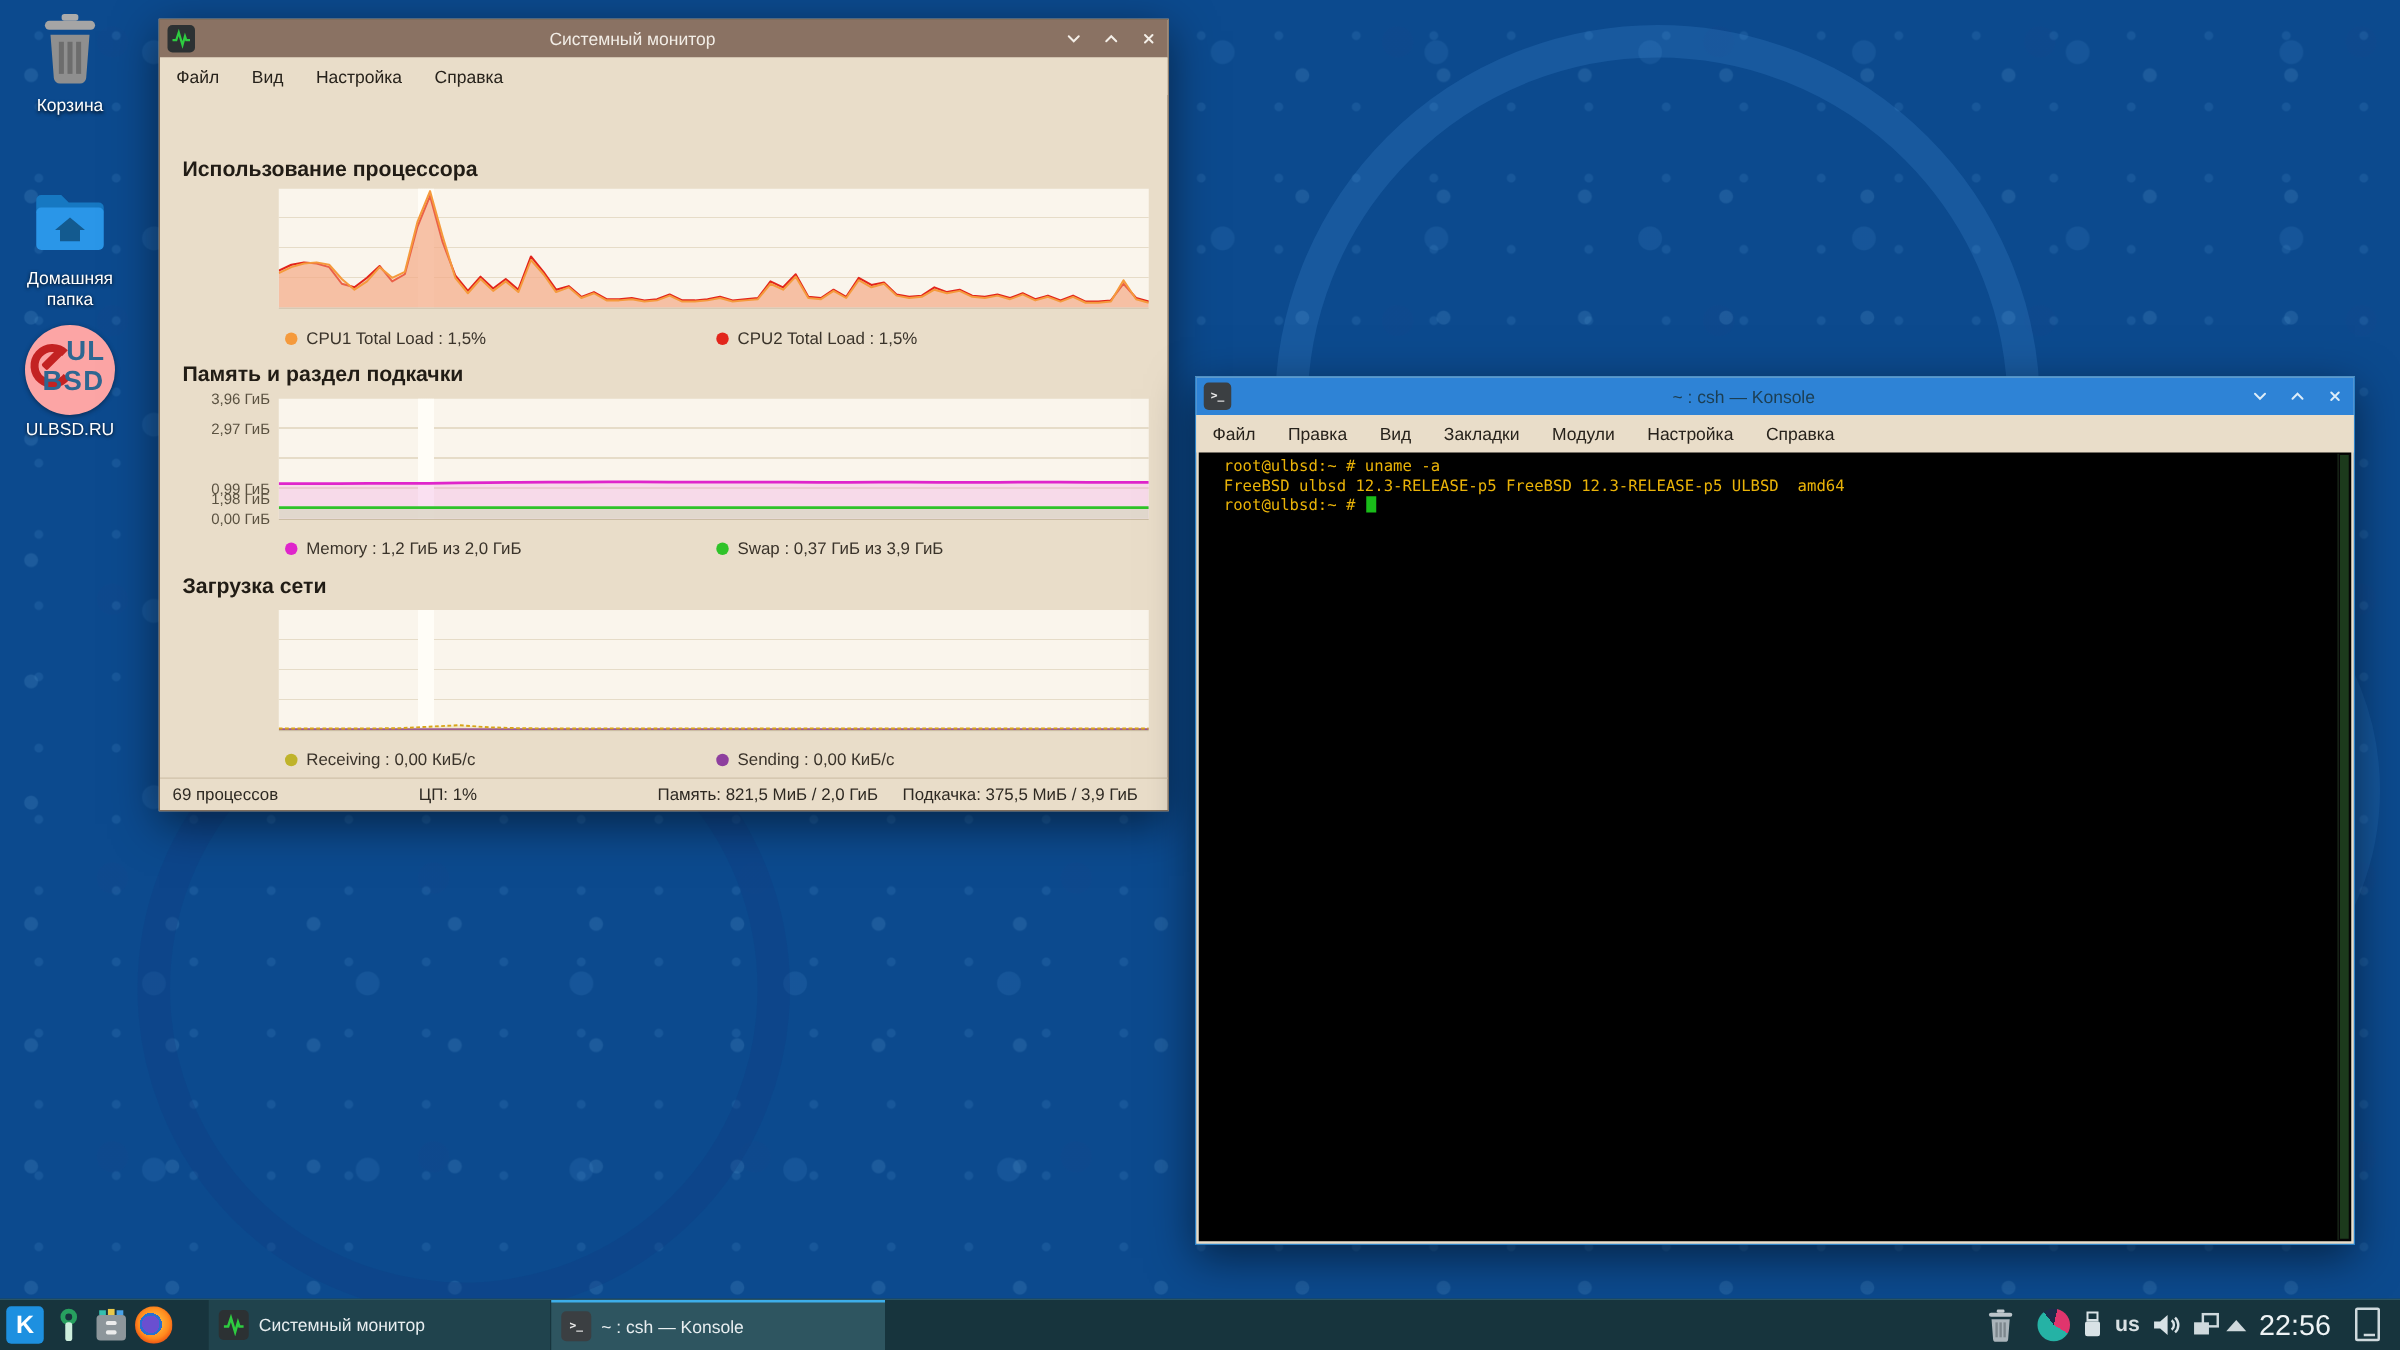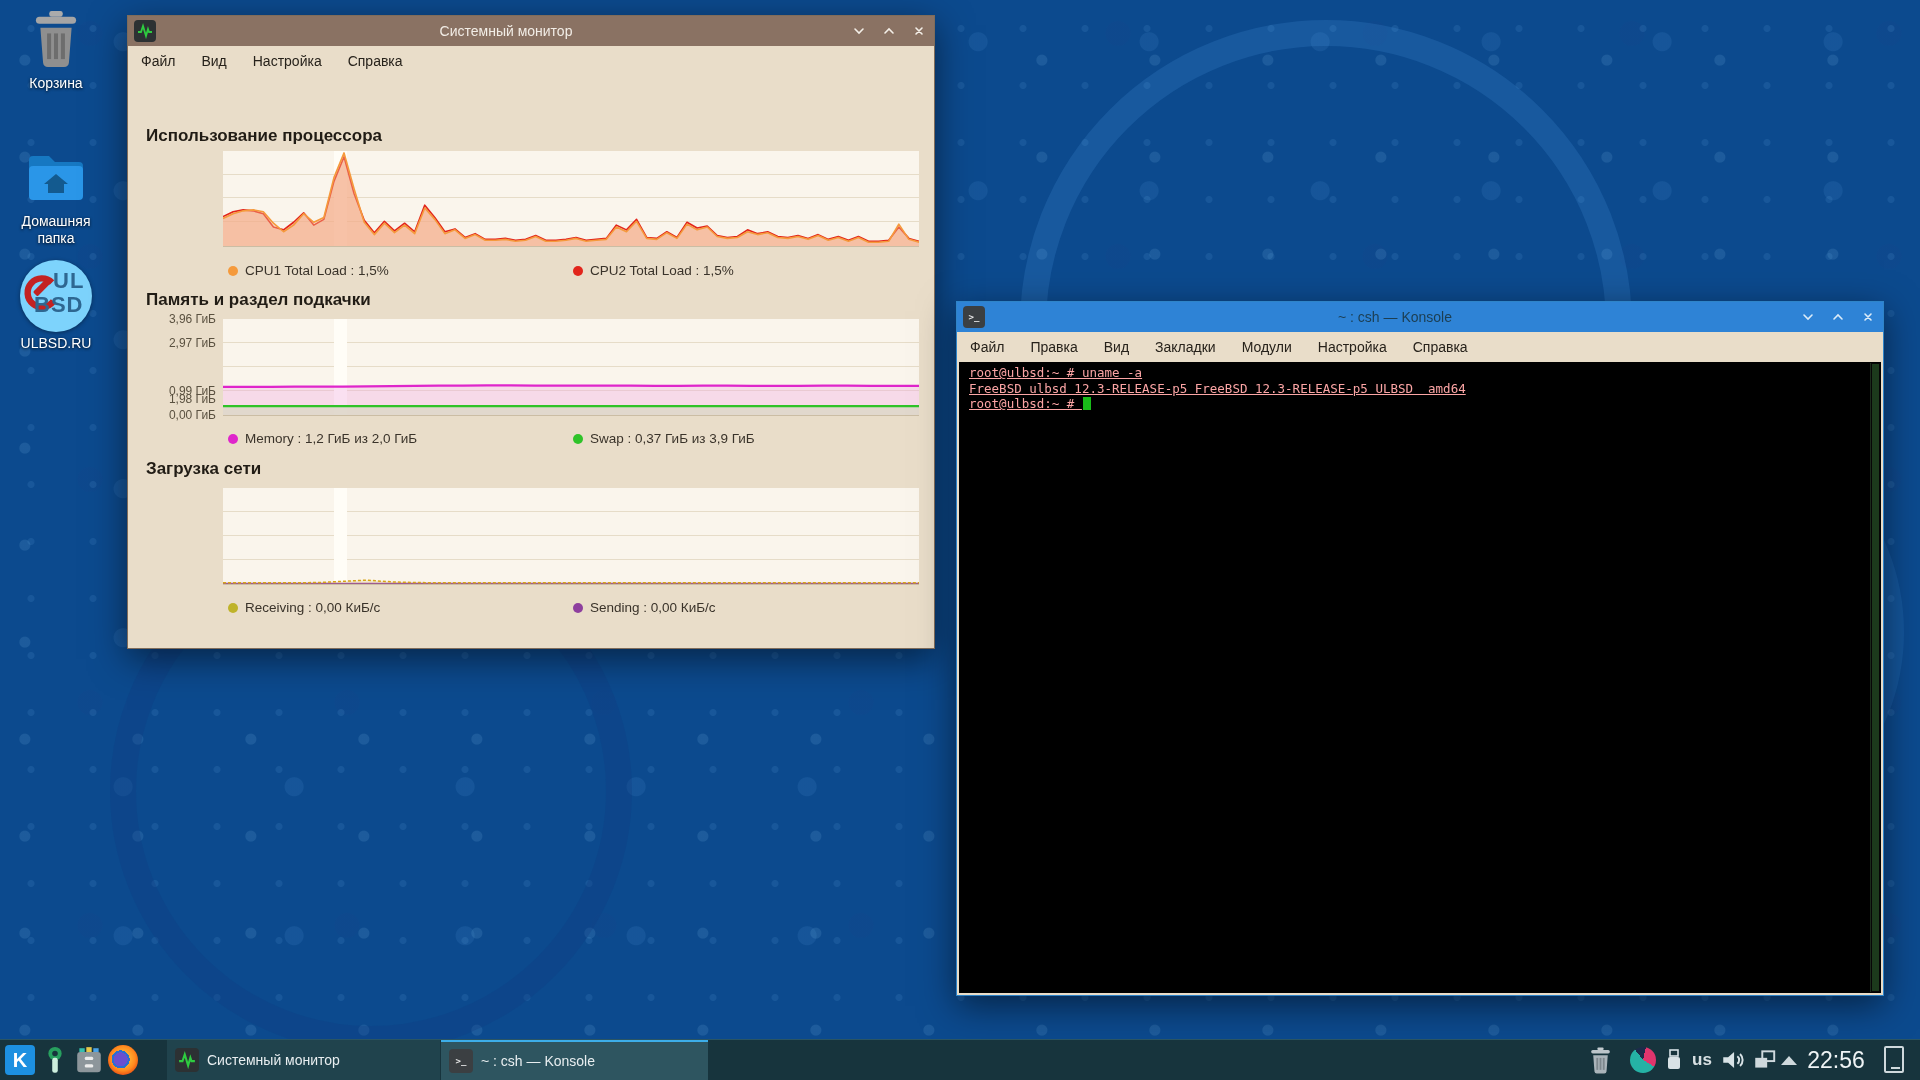--- a/index.html
+++ b/index.html
@@ -25,21 +25,21 @@
   .ring2{left:1460px;top:410px;width:400px;height:400px;border:22px solid rgba(65,145,225,0.15);}
   .ring3{left:110px;top:530px;width:470px;height:470px;border:26px solid rgba(15,60,130,0.30);}
   .ring4{left:590px;top:110px;width:300px;height:300px;border:18px solid rgba(95,185,250,0.13);}
 
   
   .dicon{position:absolute;width:92px;text-align:center;cursor:default;}
   .dicon .dlabel{color:#fff;font-size:14px;line-height:17px;text-shadow:0 1px 3px rgba(0,0,0,0.9);display:block;margin-top:3px;}
   .di-trash{left:10px;top:10px;}
   .di-home{left:10px;top:150px;}
   .di-ulbsd{left:10px;top:260px;}
-  .badge-circle{width:72px;height:72px;border-radius:50%;background:#7dd3fc;margin:0 auto;position:relative;box-shadow:0 1px 4px rgba(0,0,0,0.4);}
+  .badge-circle{width:72px;height:72px;border-radius:50%;background:#fca5a5;margin:0 auto;position:relative;box-shadow:0 1px 4px rgba(0,0,0,0.4);}
   .badge-circle .ul{position:absolute;left:33px;top:8px;font-weight:bold;font-size:22px;color:#2e6791;letter-spacing:1px;}
   .badge-circle .bsd{position:absolute;left:14px;top:32px;font-weight:bold;font-size:22px;color:#2e6791;letter-spacing:1px;}
 
   
   .window{position:absolute;box-shadow:0 10px 34px rgba(0,0,0,0.5);}
   .titlebar{position:absolute;left:0;top:0;right:0;height:30px;}
   .tb-title{position:absolute;left:40px;right:90px;text-align:center;line-height:30px;font-size:14px;}
   .tb-icon{position:absolute;left:6px;top:4px;width:22px;height:22px;border-radius:4px;background:#2c3133;display:flex;align-items:center;justify-content:center;}
   .tb-btns{position:absolute;right:8px;top:0;height:30px;display:flex;align-items:center;gap:16px;}
   .tb-btn{width:14px;height:14px;display:flex;align-items:center;justify-content:center;cursor:pointer;}
@@ -76,21 +76,21 @@
   .status-item:nth-child(3){left:398px;}
   .status-item:nth-child(4){left:594px;}
 
   
   #win-konsole{left:956px;top:301px;width:926px;height:693px;background:#e9ddc9;border:1px solid #2f84c8;}
   #win-konsole .titlebar{background:#2e83d6;}
   #win-konsole .tb-title{color:#1c3e52;}
   #win-konsole .tb-btn{color:#dcecf8;}
   #win-konsole .menubar{top:30px;height:30px;background:#e9ddc9;}
   .term{position:absolute;left:2px;right:2px;top:60px;bottom:2px;background:#000;}
-  .term-line{font-family:"DejaVu Sans Mono",monospace;font-size:12.5px;line-height:15.5px;color:#fca5a5;white-space:pre;padding-left:10px;text-decoration:underline;}
+  .term-line{font-family:"DejaVu Sans Mono",monospace;font-size:12.5px;line-height:15.5px;color:#eab308;white-space:pre;padding-left:20px;}
   #term-lines{padding-top:3px;}
   .cursor{display:inline-block;width:8px;height:13px;background:#19bc19;vertical-align:-2px;margin-left:1px;}
   .term-scroll{position:absolute;right:1px;top:1px;bottom:1px;width:9px;background:#060606;border-left:1px solid #1b2a1b;}
   .term-scroll .handle{position:absolute;left:1px;right:1px;top:1px;bottom:1px;background:#1c3a1c;}
 
   
   .taskbar{position:absolute;left:0;right:0;bottom:0;height:40px;background:#17343d;border-top:1px solid #2a5563;z-index:50;}
   .launcher-icon{position:absolute;top:5px;width:30px;height:30px;cursor:pointer;}
   .kbtn{background:#1d90e0;border-radius:4px;color:#fff;font-weight:bold;font-size:20px;text-align:center;line-height:30px;}
   .task-btn{position:absolute;top:0;height:40px;display:flex;align-items:center;gap:8px;padding-left:8px;box-sizing:border-box;color:#e8eef0;font-size:14px;cursor:pointer;}
@@ -242,20 +242,26 @@
       <span class="legend-item" style="left: 5px;">
         <span class="dot" style="background: rgb(191, 179, 42);"></span>
         <span>Receiving : 0,00 КиБ/с</span>
       </span>
       <span class="legend-item" style="left: 350px;">
         <span class="dot" style="background: rgb(142, 63, 158);"></span>
         <span>Sending : 0,00 КиБ/с</span>
       </span>
     </div>
 
+  <div class="statusbar">
+    <span class="status-item">69 процессов</span>
+    <span class="status-item">ЦП: 1%</span>
+    <span class="status-item">Память: 821,5 МиБ / 2,0 ГиБ</span>
+    <span class="status-item">Подкачка: 375,5 МиБ / 3,9 ГиБ</span>
+  </div>
 </div>
 
 <div class="window" id="win-konsole">
   <div class="titlebar">
     <span class="tb-icon" style="background:#3b3f42;color:#e8e8e8;font-family:'DejaVu Sans Mono',monospace;font-size:9px;font-weight:bold;">&gt;_</span>
     <span class="tb-title">~ : csh — Konsole</span>
     <span class="tb-btns">
       <span class="tb-btn">
           <svg width="12" height="12" viewBox="0 0 12 12">
             <path d="M2 4 L6 8 L10 4" fill="none" stroke="currentColor" stroke-width="1.6" stroke-linecap="round"></path>

